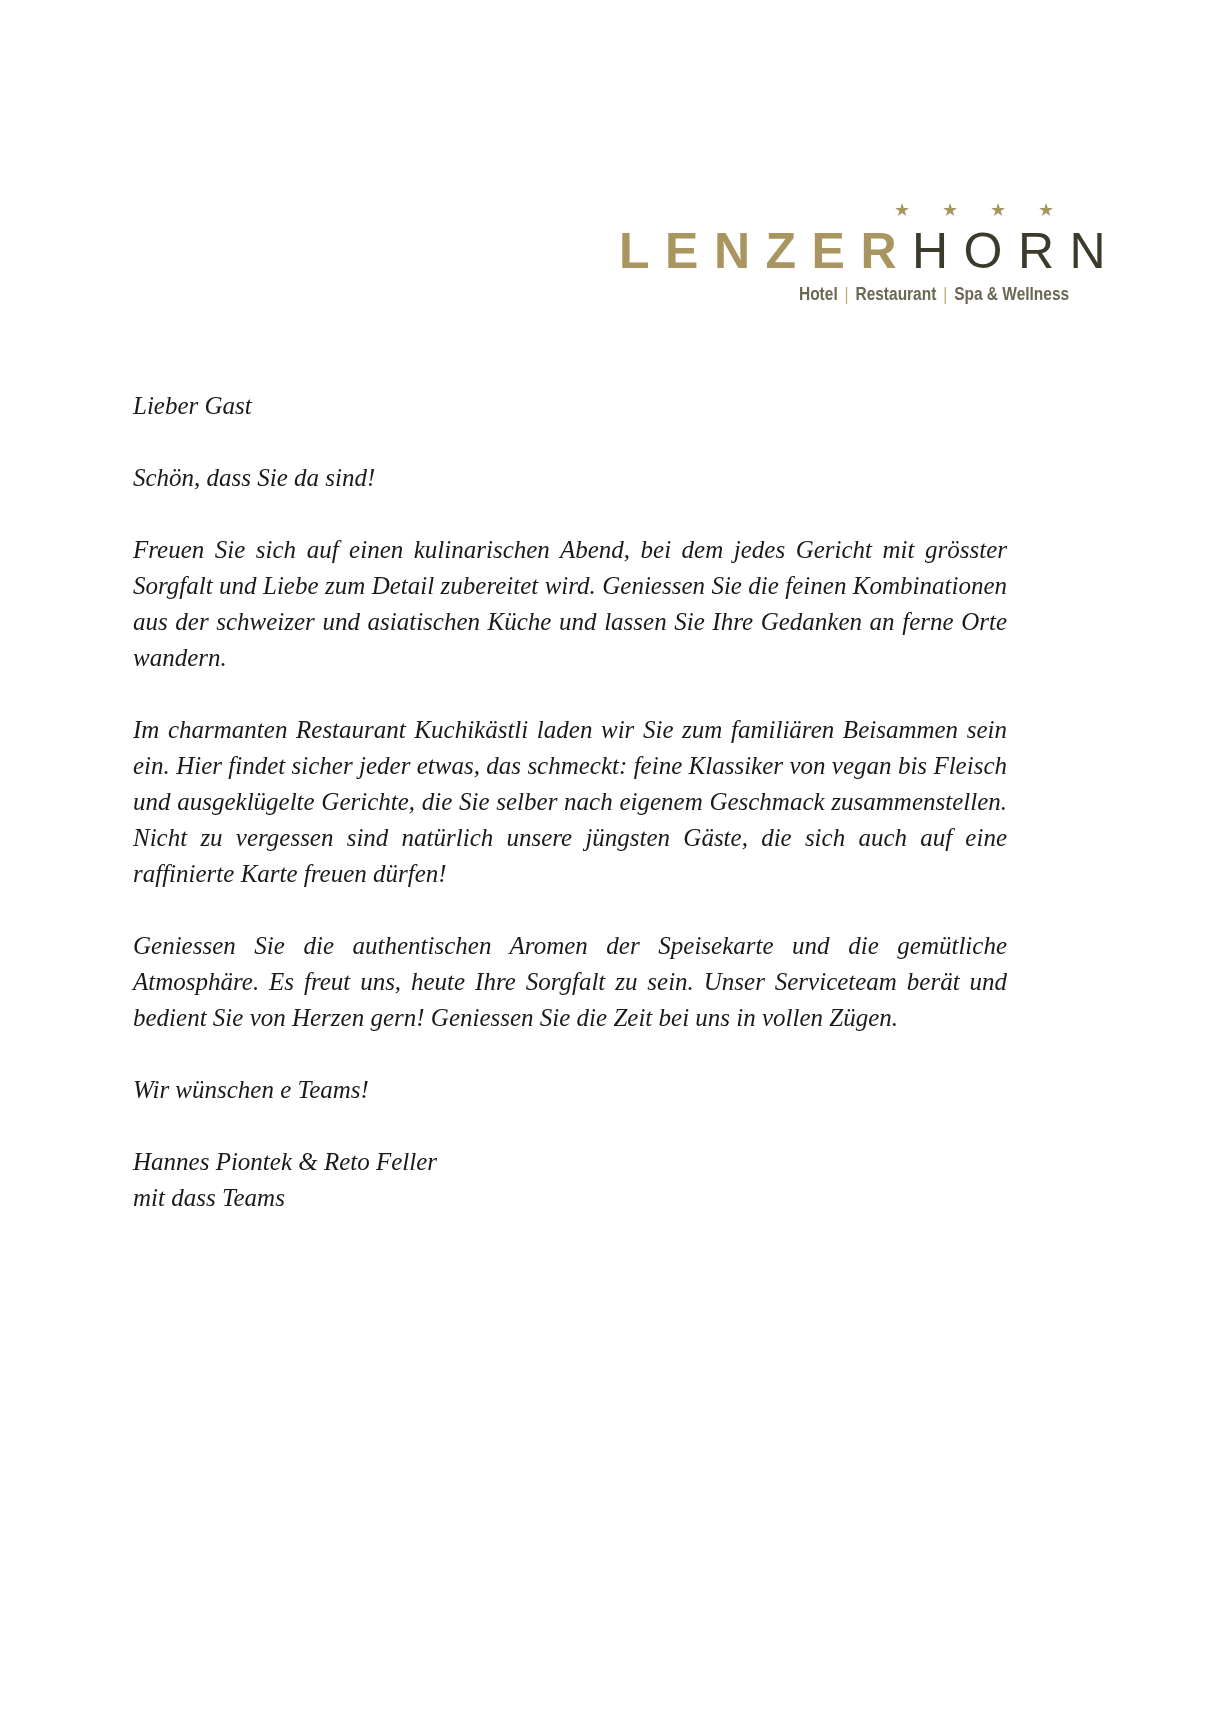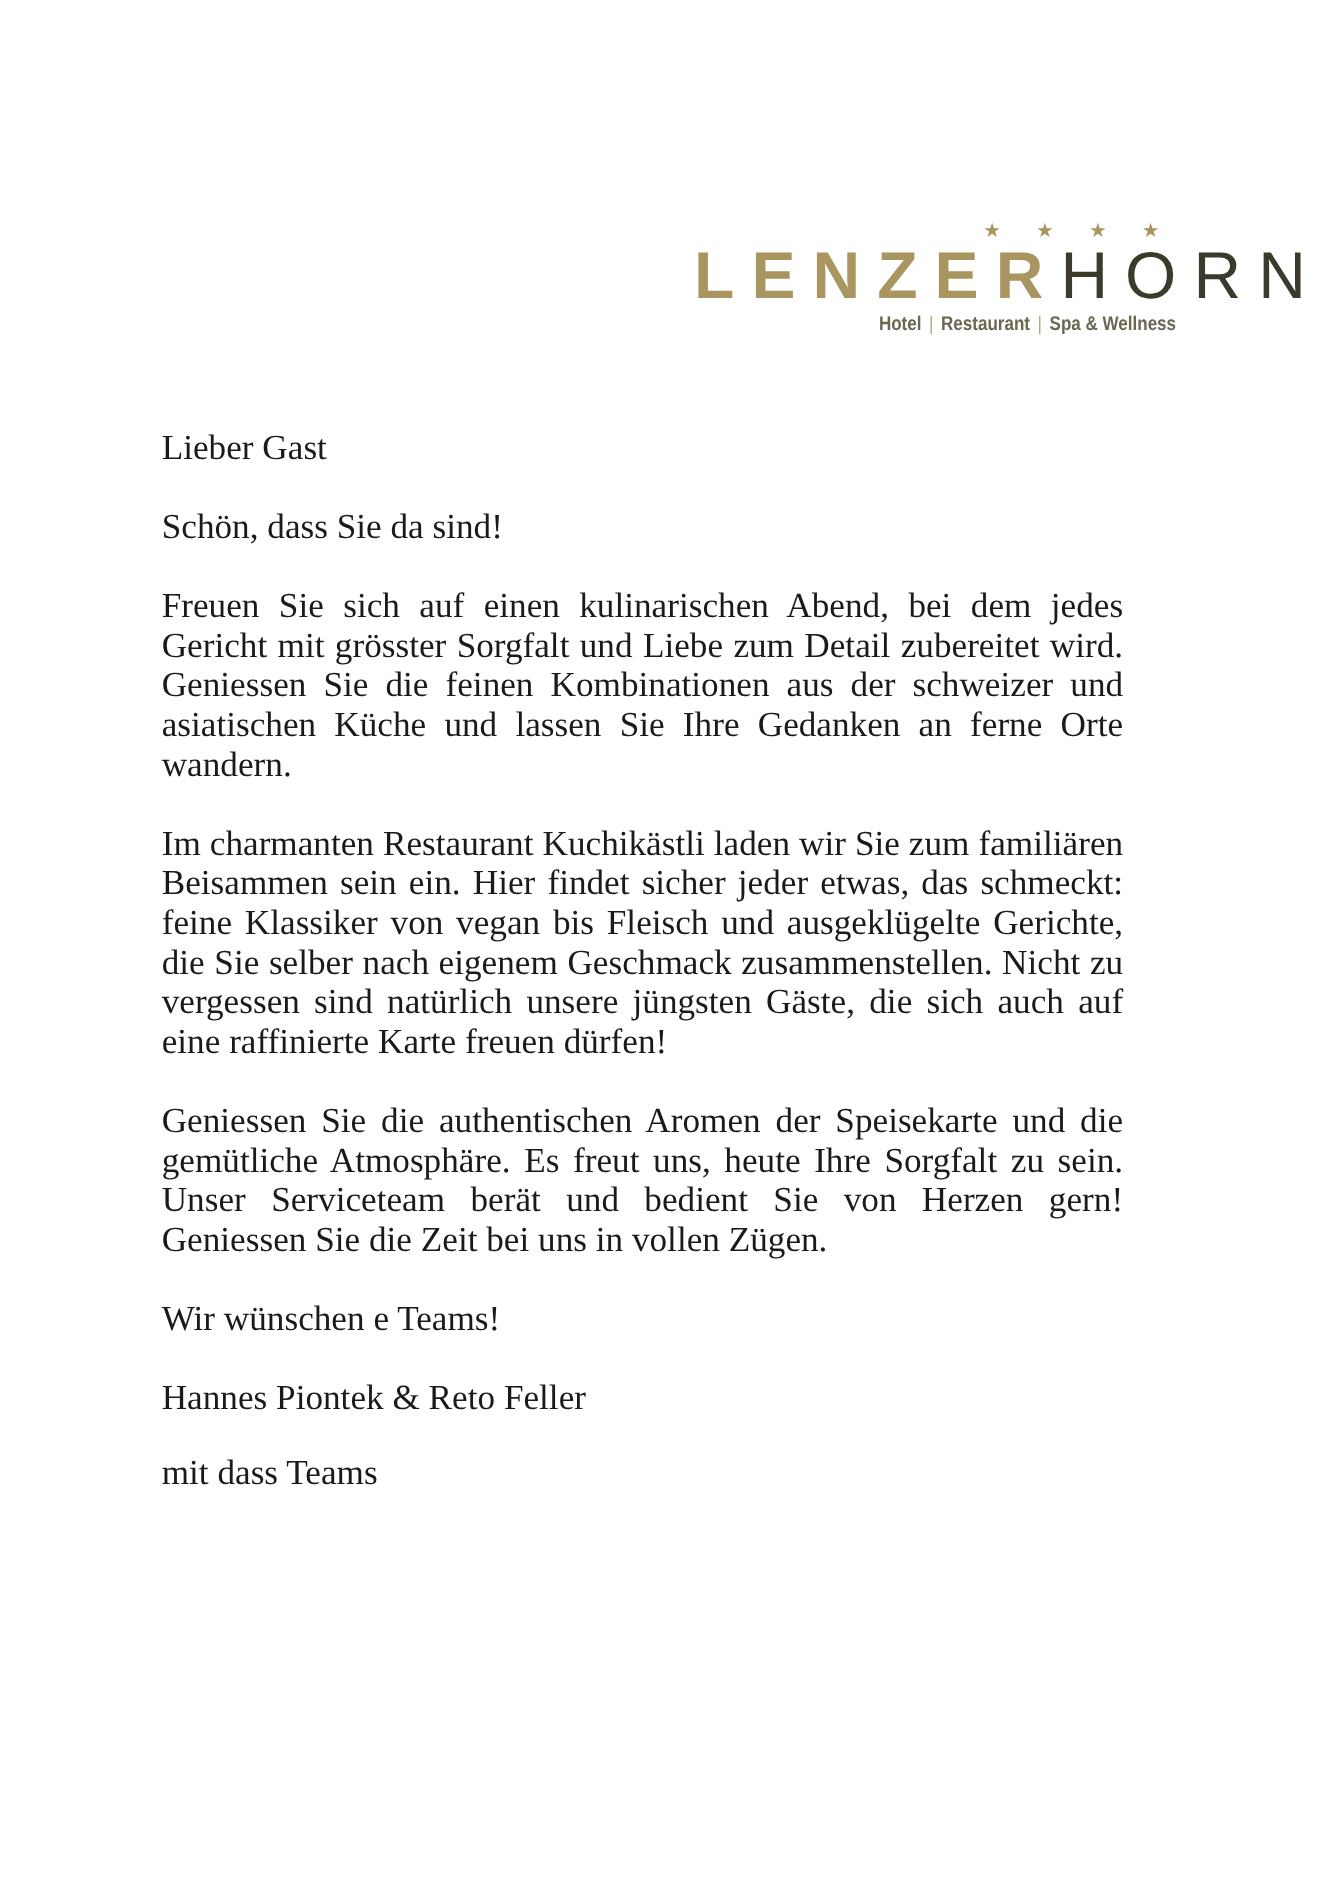--- a/index.html
+++ b/index.html
@@ -38,24 +38,24 @@
     .logo-star {
       width: 48px;
       text-align: center;
       color: #a89560;
       font-family: "DejaVu Sans", sans-serif;
       font-size: 18px;
       line-height: 20px;
     }
     .logo-wordmark {
       position: absolute;
-      left: 16px;
+      left: 4px;
       top: 26px;
       font-family: "Liberation Sans", sans-serif;
-      font-size: 60px;
+      font-size: 50px;
       line-height: 50px;
       letter-spacing: 15.5px;
       white-space: nowrap;
     }
     .logo-lenzer {
       color: #a89560;
       font-weight: bold;
     }
     .logo-horn {
       color: #3c3a2a;
@@ -75,37 +75,37 @@
       transform-origin: right center;
     }
     .logo-sep {
       color: #b8a878;
       font-weight: normal;
       margin: 0 8px;
     }
     
     .letter {
       position: absolute;
-      left: 147px;
+      left: 133px;
       top: 388px;
       width: 874px;
       font-family: "Liberation Serif", serif;
-      font-size: 32px;
+      font-size: 25px;
       line-height: 36px;
       color: #1a1a1a;
+      font-style: italic;
     }
     .letter p {
       margin: 0 0 36px 0;
     }
     .letter p.justify {
       text-align: justify;
     }
     .signature-line {
       display: block;
-      margin-top: 32px;
     }
   </style>
 </head>
 <body>
 
 <div class="page">
 
   <div class="logo">
     <div class="logo-stars">
       <span class="logo-star">★</span>

